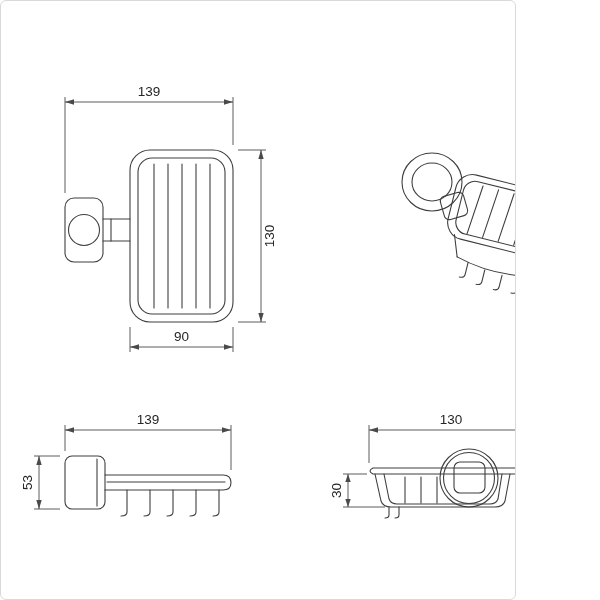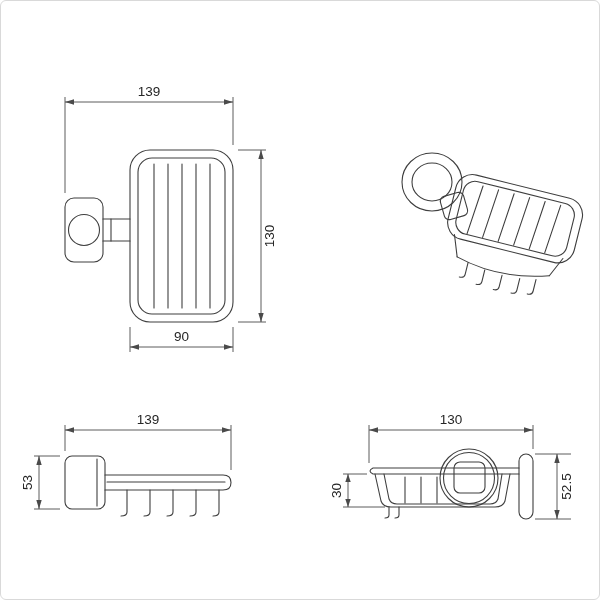--- a/index.html
+++ b/index.html
@@ -1,18 +1,18 @@
 <!DOCTYPE html>
 <html style="--background: #ffffff; --border-color: #d9d9d9; --line-color: #3f3f3f; --dim-color: #4a4a4a; --text-color: #262626;"><head>
 <meta charset="utf-8">
 <style>
   html, body { margin: 0; padding: 0; background: #ffffff; }
   .canvas {
     position: relative;
-    width: 600px;
+    width: 516px;
     height: 600px;
     box-sizing: border-box;
     background: var(--background, #ffffff);
     border: 1px solid var(--border-color, #d9d9d9);
     border-radius: 6px;
     overflow: hidden;
     font-family: "Liberation Sans", sans-serif;
   }
   svg { display: block; }
   .ln  { fill: none; stroke: var(--line-color, #3f3f3f); stroke-width: 1.1; stroke-linecap: round; stroke-linejoin: round; }

